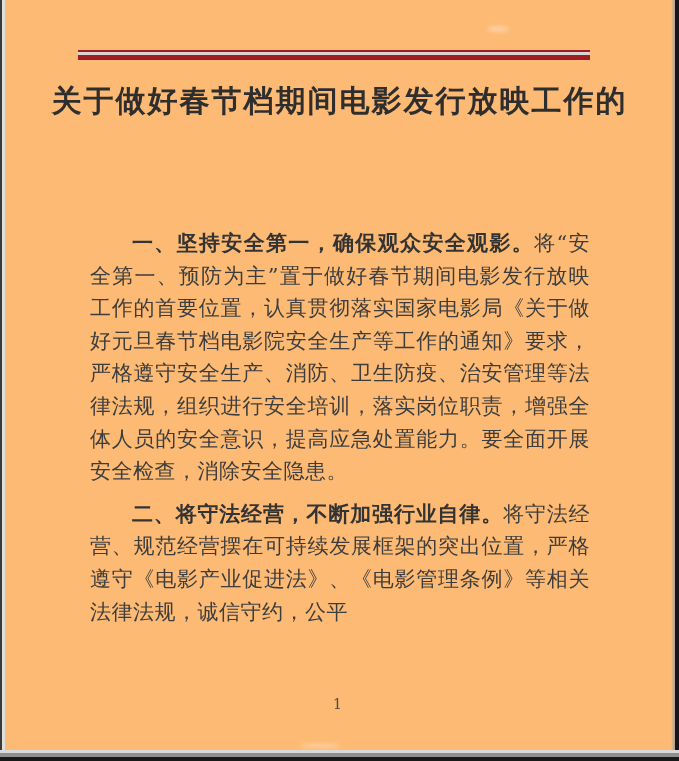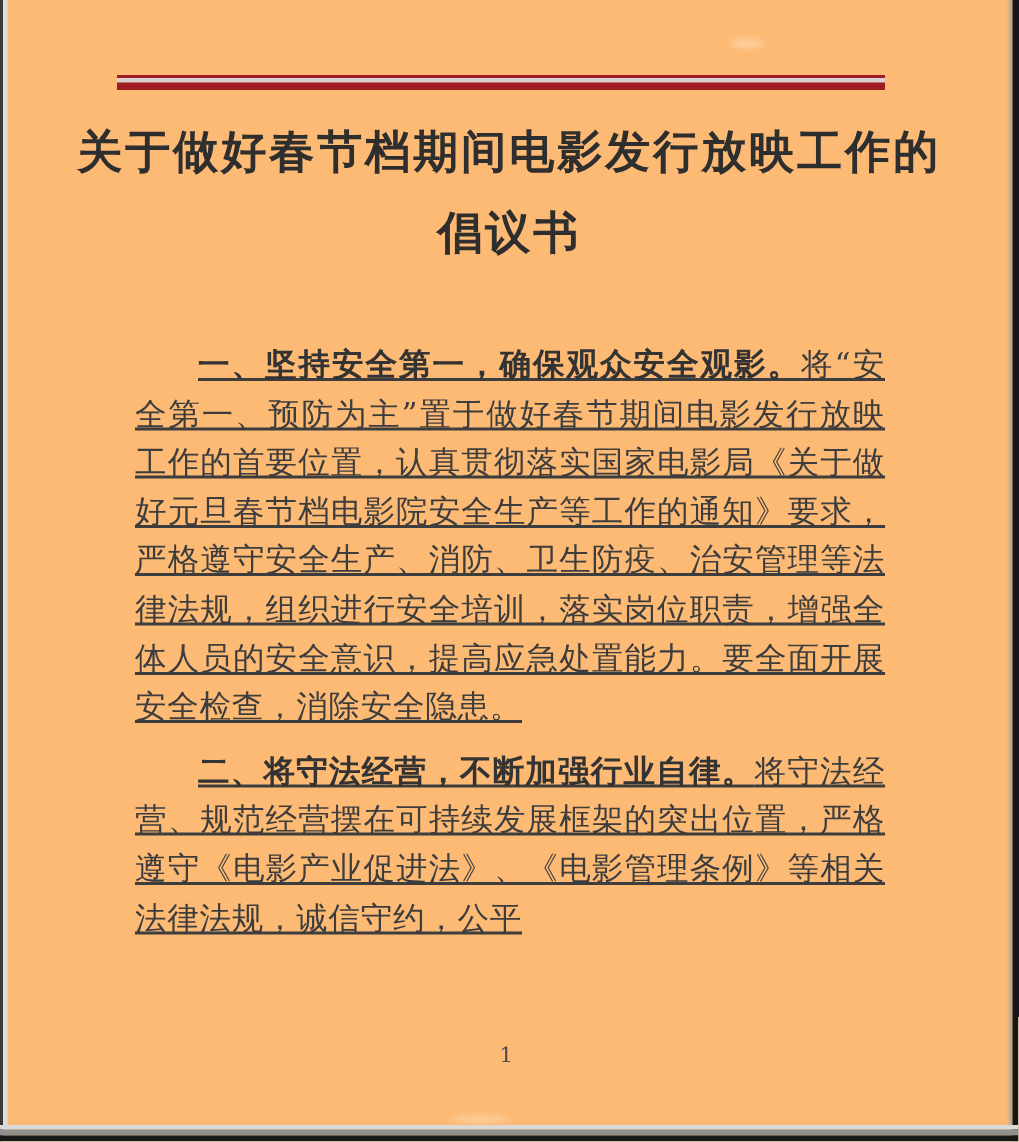--- a/index.html
+++ b/index.html
@@ -79,21 +79,21 @@
     line-height: 32.6px;
     color: #3d3d3d;
     text-align: justify;
     letter-spacing: 0.5px;
   }
   .body-text p {
     margin: 0;
     text-indent: 2em;
   }
   .body-text p.salutation { text-indent: 0; }
-  .body-text p.spaced { margin-top: 10px; text-decoration: underline; }
+  .body-text p.spaced { margin-top: 10px; }
   .body-text .lead { font-weight: bold; color: #333333; }
   
   .page-number {
     position: absolute;
     left: 0;
     right: 4px;
     top: 696px;
     text-align: center;
     font-size: 14px;
     color: #4a4a4a;
@@ -117,21 +117,20 @@
   <div class="smudge s2"></div>
 
   <div class="red-rule">
     <div class="thin"></div>
     <div class="gap"></div>
     <div class="thick"></div>
   </div>
 
   <div class="title line1">关于做好春节档期间电影发行放映工作的</div>
 
-  <div class="title line2">倡议书</div>
 
   <div class="body-text">
     <p class="spaced"><span class="lead">一、坚持安全第一，确保观众安全观影。</span><span>将“安全第一、预防为主”置于做好春节期间电影发行放映工作的首要位置，认真贯彻落实国家电影局《关于做好元旦春节档电影院安全生产等工作的通知》要求，严格遵守安全生产、消防、卫生防疫、治安管理等法律法规，组织进行安全培训，落实岗位职责，增强全体人员的安全意识，提高应急处置能力。要全面开展安全检查，消除安全隐患。</span></p>
     <p class="spaced"><span class="lead">二、将守法经营，不断加强行业自律。</span><span>将守法经营、规范经营摆在可持续发展框架的突出位置，严格遵守《电影产业促进法》、《电影管理条例》等相关法律法规，诚信守约，公平</span></p>
   </div>
 
   <div class="page-number">1</div>
 
   <div class="edge-left-dark"></div>
   <div class="edge-left-light"></div>

